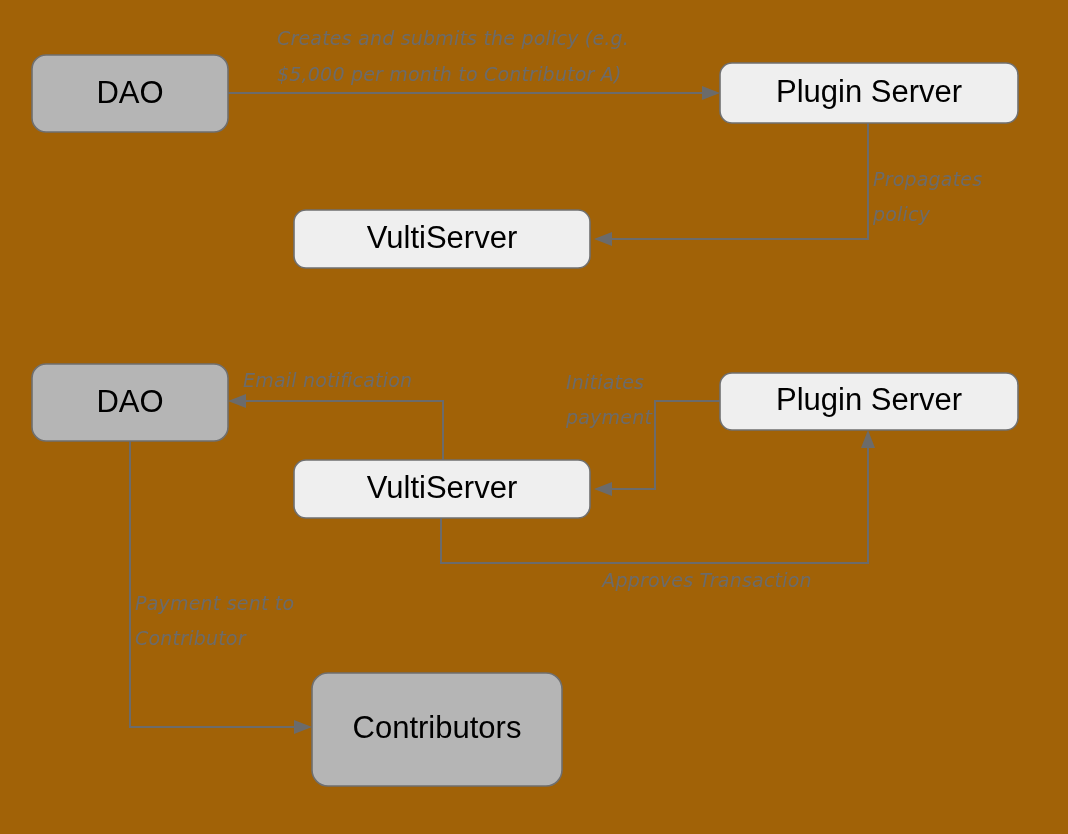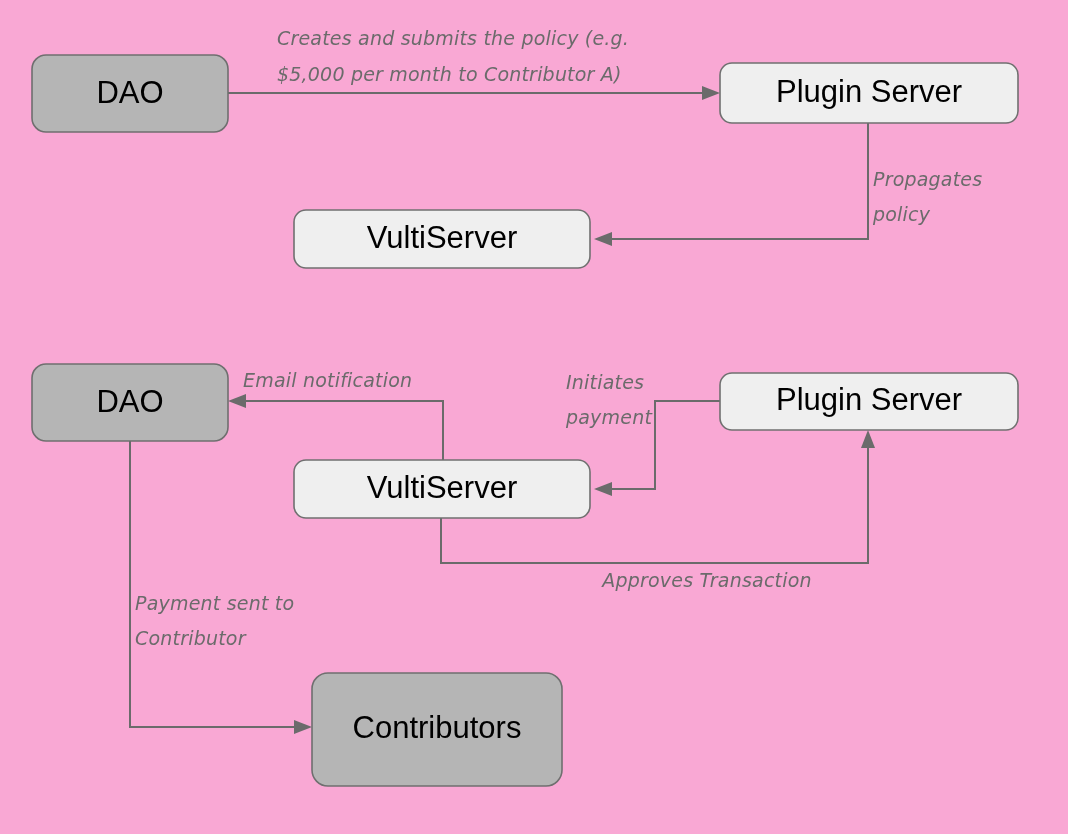--- a/index.html
+++ b/index.html
@@ -11,21 +11,21 @@
   body {
     width: 1068px;
     height: 834px;
     overflow: hidden;
     font-family: "Liberation Sans", sans-serif;
   }
   #diagram-root {
     position: relative;
     width: 1068px;
     height: 834px;
-    background: #f9a8d4;
+    background: #a16207;
   }
   svg#flow-svg {
     display: block;
     width: 1068px;
     height: 834px;
   }
   .node-shape {
     stroke-width: 1.6;
   }
   .node-dark {

